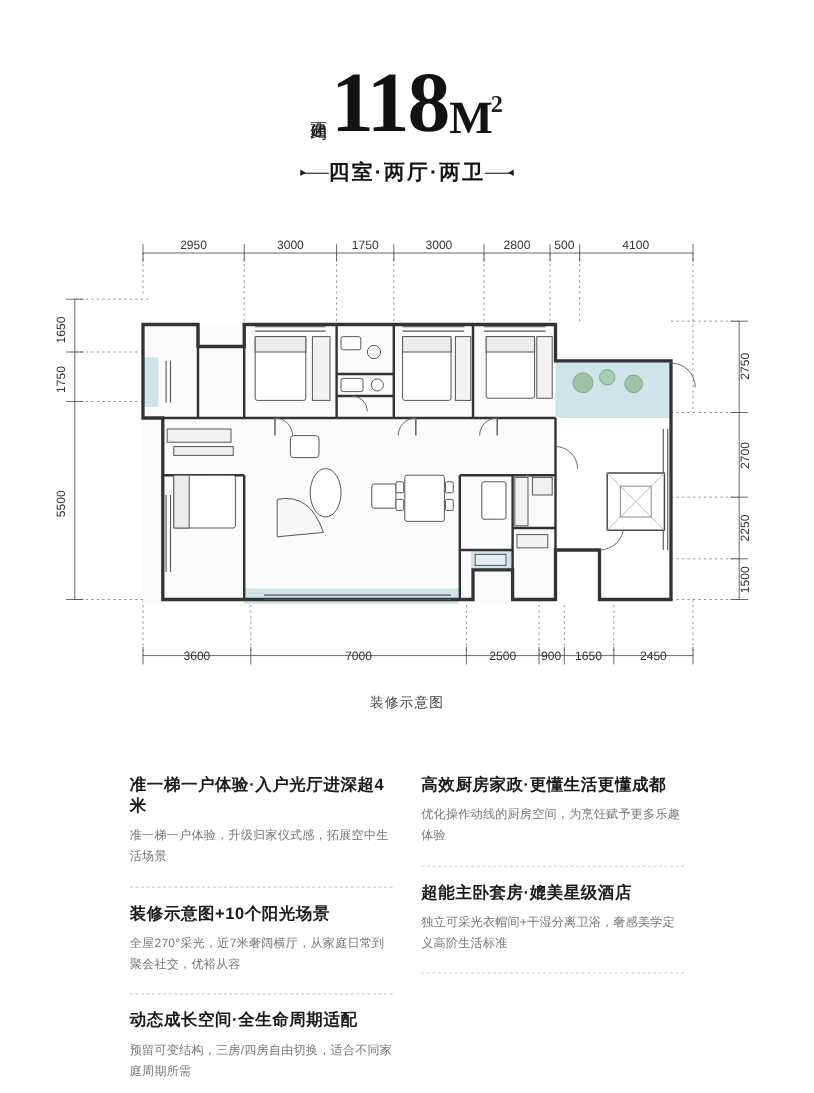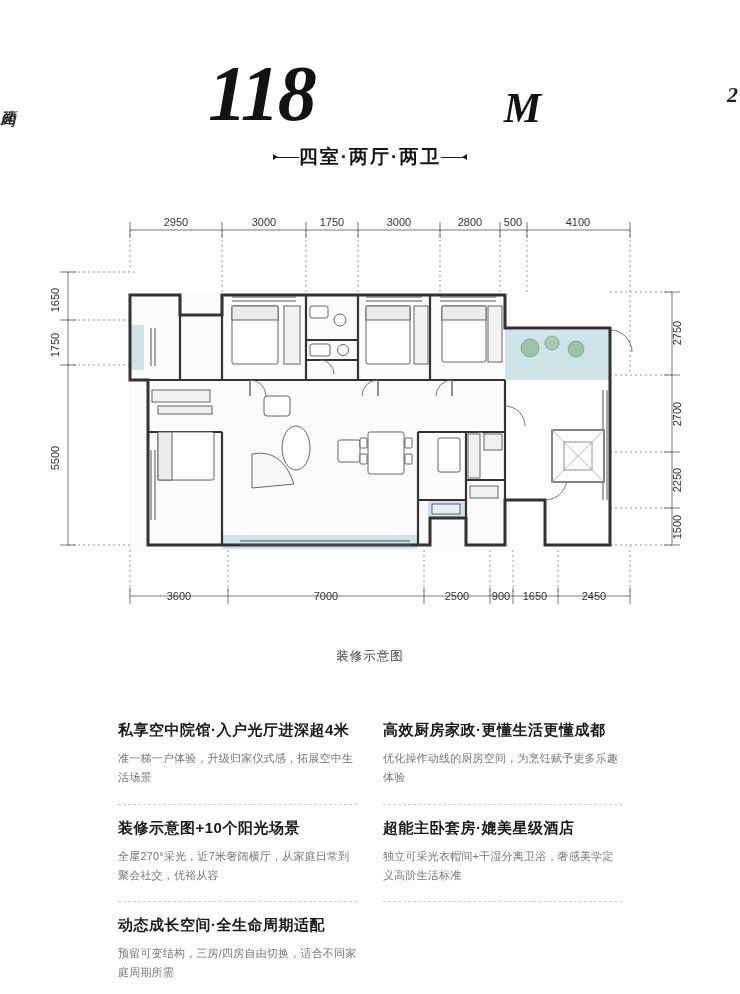--- a/index.html
+++ b/index.html
@@ -17,23 +17,22 @@
   }
 
   
   .header {
     padding-top: 58px;
     text-align: center;
   }
   .title-row {
     display: flex;
     align-items: flex-end;
-    justify-content: space-between;
+    justify-content: center;
     line-height: 1;
-    font-style: italic;
   }
   .prefix {
     font-size: 15px;
     letter-spacing: 1px;
     color: #1c1c1c;
     writing-mode: vertical-rl;
     text-orientation: upright;
     height: 46px;
     line-height: 16px;
     margin-right: 4px;
@@ -108,21 +107,21 @@
     height: 430px;
     margin-top: 30px;
   }
   .plan-svg { display: block; }
 
   .caption {
     text-align: center;
     font-size: 12.5px;
     color: #444;
     letter-spacing: 1px;
-    margin-top: 18px;
+    margin-top: 1px;
   }
 
   
   .features {
     margin: 42px 118px 0 118px;
     display: grid;
     grid-template-columns: 1fr 1fr;
     column-gap: 26px;
   }
   .fcol { display: flex; flex-direction: column; }
@@ -396,21 +395,21 @@
     </g>
   </g>
 </svg>
 </div>
 
 <div class="caption">装修示意图</div>
 
 <div class="features">
   <div class="fcol">
     <div class="feature">
-      <div class="ft">私享空中院馆·入户光厅进深超4米</div>
+      <div class="ft">准一梯一户体验·入户光厅进深超4米</div>
       <div class="fd">准一梯一户体验，升级归家仪式感，拓展空中生活场景</div>
     </div>
     <div class="feature">
       <div class="ft">装修示意图+10个阳光场景</div>
       <div class="fd">全屋270°采光，近7米奢阔横厅，从家庭日常到聚会社交，优裕从容</div>
     </div>
     <div class="feature spacer-feature">
       <div class="ft">动态成长空间·全生命周期适配</div>
       <div class="fd">预留可变结构，三房/四房自由切换，适合不同家庭周期所需</div>
     </div>

